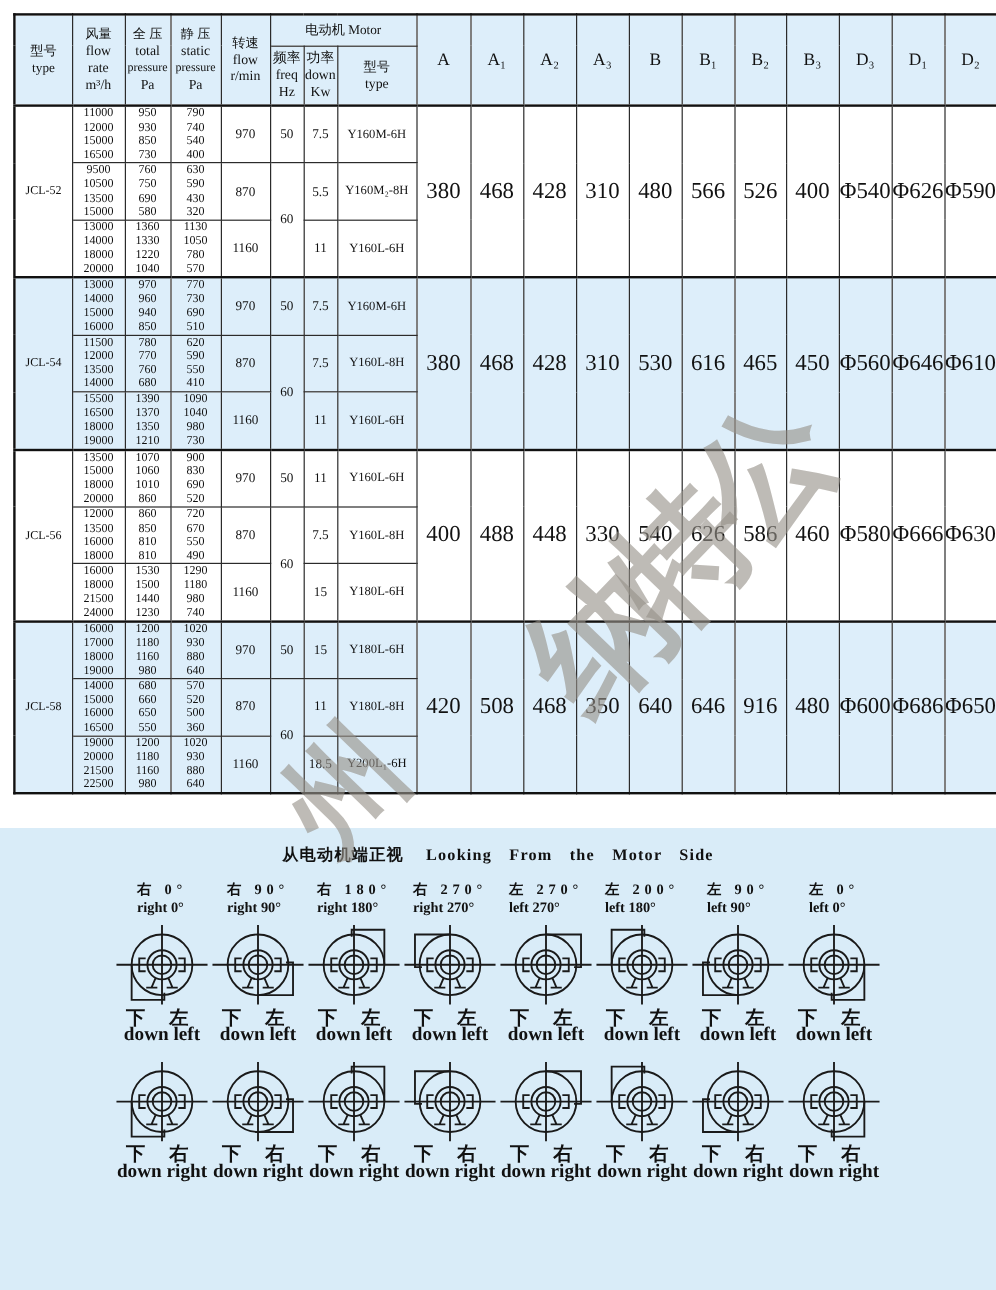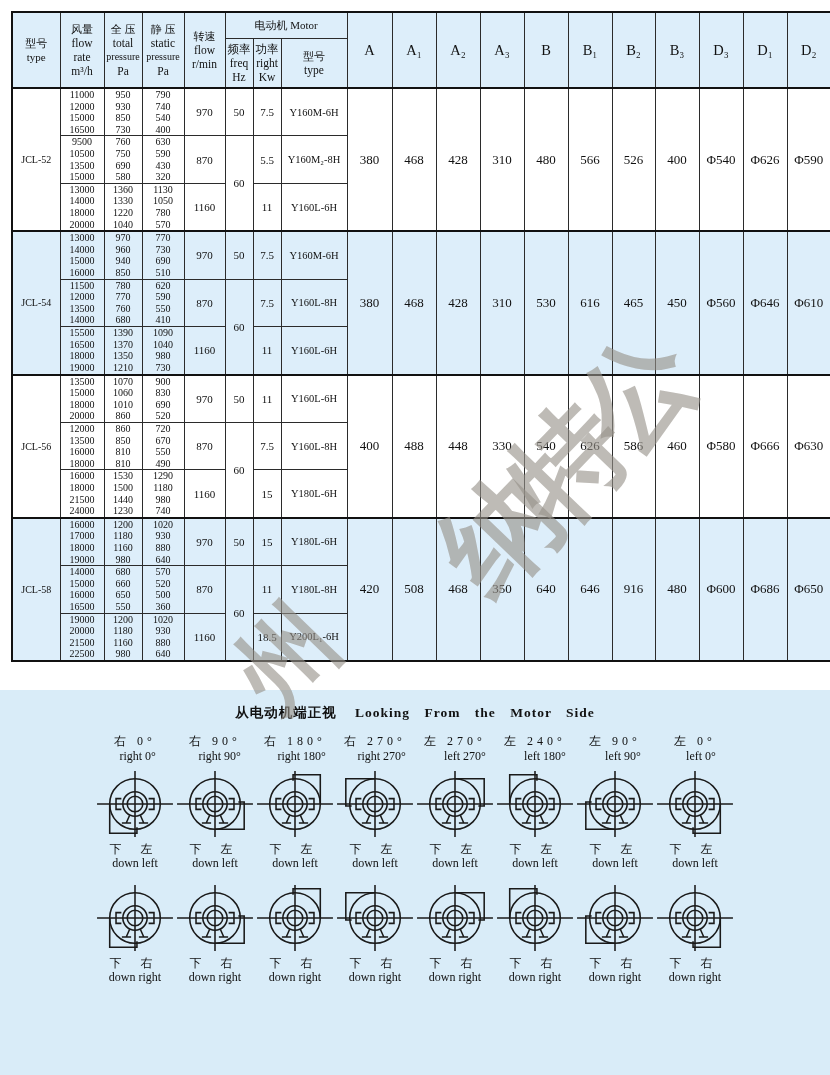--- a/index.html
+++ b/index.html
@@ -19,21 +19,21 @@
   .hdr-stack { display:flex; flex-direction:column; justify-content:space-around;
                height:100%; padding:2px 0; }
   .hdr-big { font-size:11px; }
   .dimh { font-size:14.5px; }
   .plain td { background:#ffffff; }
   .band  td { background:#ddeefa; }
   td.nums  { font-size:10px; line-height:11.6px; white-space:pre-line; }
   td.mid   { font-size:11px; }
   td.motor { font-size:10.5px; }
   td.model { font-size:10px; }
-  td.dim   { font-size:13px; }
+  td.dim   { font-size:19px; }
   tbody tr { height:47.5px; }
   tr.hrow1 { height:26px; }
   tr.hrow2 { height:50px; }
 
   
   .wm { position:absolute; z-index:6; pointer-events:none;
         color:rgba(150,145,137,0.62); font-weight:600;
         transform-origin:0 0; white-space:nowrap; }
   #wm-a { left:208px; top:648px; font-size:96px; transform:rotate(-46deg); }
   #wm-b { left:408px; top:522px; font-size:112px; letter-spacing:-14px;
@@ -42,24 +42,24 @@
   
   #panel { position:absolute; left:0; top:690px; width:830px; height:385px;
            background:#d9ecf8; }
   #panel-title { text-align:center; padding-top:14px; font-size:13.5px;
                  font-weight:700; letter-spacing:1px; }
   #panel-title .en { word-spacing:10px; margin-left:14px; }
   .diag-row { display:flex; justify-content:center; }
   .diag-col { width:80px; display:flex; flex-direction:column; align-items:center; }
   #row1 { margin-top:12px; }
   #row2 { margin-top:10px; }
-  .orient { text-align:right; font-weight:400; font-size:12px; line-height:15px;
+  .orient { text-align:left; font-weight:700; font-size:12px; line-height:15px;
             height:32px; }
   .orient .cn { letter-spacing:4px; }
-  .foot { text-align:center; font-weight:400; font-size:12px; line-height:14px;
+  .foot { text-align:center; font-weight:700; font-size:16px; line-height:14px;
           margin-top:2px; }
   .foot .cn { letter-spacing:8px; }
   svg.fan { display:block; margin-top:2px; }
 </style>
 </head>
 <body>
 
 <div id="page">
 
   <div id="spec-wrap">
@@ -143,21 +143,21 @@
           <th class="hdr">
             <div class="hdr-stack">
               <span>频率</span>
               <span>freq</span>
               <span>Hz</span>
             </div>
           </th>
           <th class="hdr">
             <div class="hdr-stack">
               <span>功率</span>
-              <span>right</span>
+              <span>down</span>
               <span>Kw</span>
             </div>
           </th>
           <th class="hdr">
             <div class="hdr-stack">
               <span class="hdr-big">型号</span>
               <span>type</span>
             </div>
           </th>
         </tr>
@@ -551,21 +551,21 @@
               <path d="M34.5,48.5 L31,56.5 M45.5,48.5 L49,56.5 M26.5,56.5 h9.5 M44,56.5 h9.5"></path>
             </g>
           </svg>
           <div class="foot">
             <div class="cn">下 左</div>
             <div class="en">down left</div>
           </div>
         </div>
         <div class="diag-col">
           <div class="orient">
-            <div class="cn">左 240°</div>
+            <div class="cn">左 200°</div>
             <div class="en">left 180°</div>
           </div>
           <svg class="fan" width="78" height="72" viewBox="0 0 80 74">
             <g fill="none" stroke="#1a1a1a" stroke-width="1.6">
               <g transform="translate(80,0) scale(-1,1) rotate(180 40 37)">
                 <circle cx="40" cy="37" r="26"></circle>
                 <path d="M14,37 L14,67 L42,67 L42,61"></path>
               </g>
               <line x1="1" y1="37" x2="79" y2="37"></line>
               <line x1="40" y1="3" x2="40" y2="71"></line>

